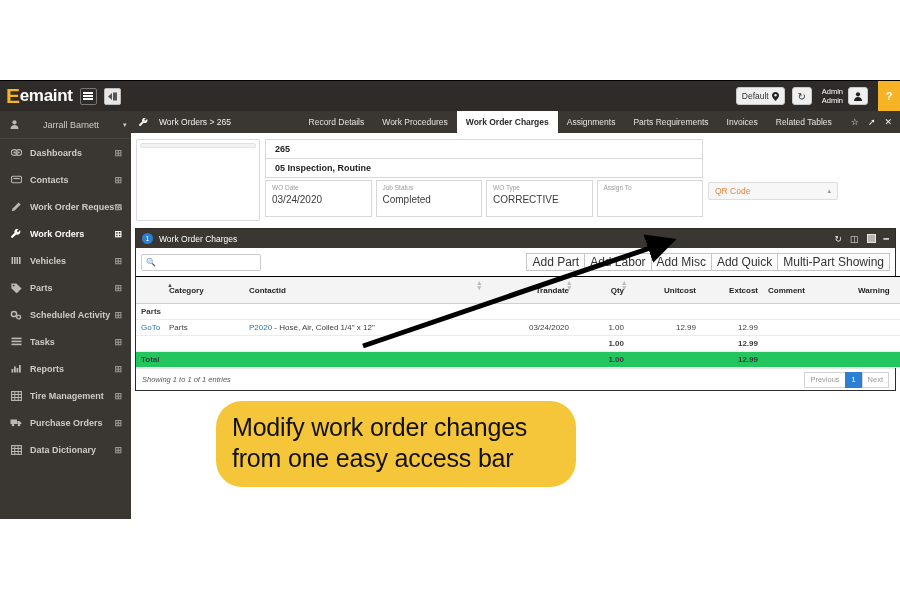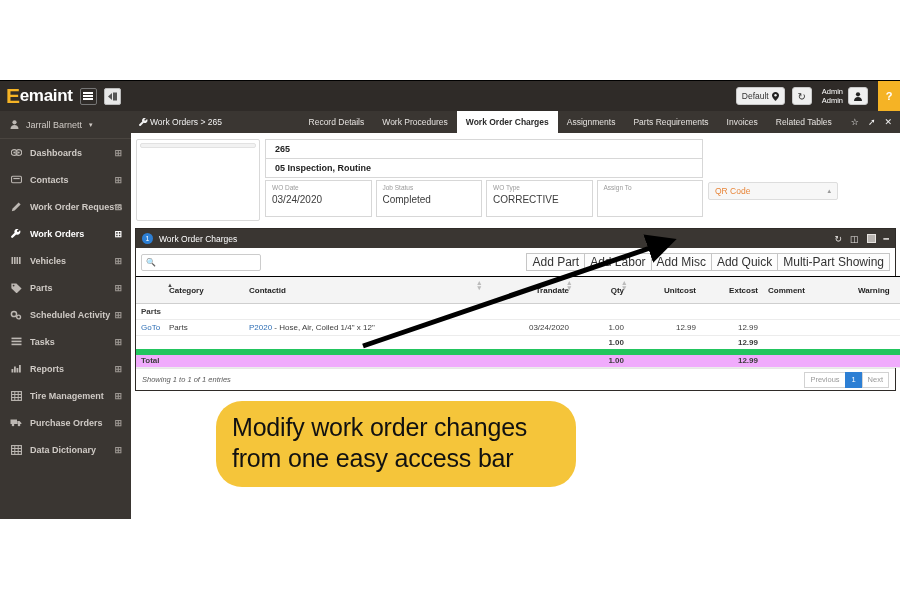--- a/index.html
+++ b/index.html
@@ -72,21 +72,21 @@
   }
 
   
   .sidebar {
     position: absolute; left: 0; top: 30px;
     width: 131px; height: 408px;
     background: #3a3632;
   }
   .side-user {
     height: 28px; display: flex; align-items: center;
-    padding-left: 10px; gap: 7px;
+    padding-left: 10px; gap: 24px;
     border-bottom: 1px solid #4a4540;
     color: #cfcac5; font-size: 9px;
   }
   .side-item {
     height: 27px; display: flex; align-items: center;
     padding-left: 10px; gap: 8px;
     color: #cfcac5; font-size: 9px;
     position: relative;
     font-weight: bold;
   }
@@ -105,21 +105,21 @@
   .content {
     position: absolute; left: 131px; top: 30px;
     width: 769px; height: 408px; background: #ffffff;
   }
 
   .tabbar {
     height: 22px; background: #3a3632;
     display: flex; align-items: stretch; position: relative;
   }
   .crumb {
-    display: flex; align-items: center; gap: 2px;
+    display: flex; align-items: center; gap: 11px;
     padding-left: 8px; color: #f2f2f2; font-size: 8.5px;
   }
   .tabs { margin-left: auto; display: flex; align-items: stretch; }
   .tab {
     display: flex; align-items: center; padding: 0 9px;
     color: #e6e3e0; font-size: 8.5px; white-space: nowrap;
   }
   .tab.active {
     background: #ffffff; color: #2a2a2a; font-weight: bold;
   }
@@ -200,21 +200,21 @@
   table.grid th .sort { position: absolute; right: 3px; top: 3px; color: #bbb; font-size: 7px; line-height: 5px;}
   table.grid th .asc { position: absolute; left: 3px; top: 5px; color: #444; font-size: 6px; }
   table.grid td {
     font-size: 8px; color: #3c3c3c; height: 16px; padding: 0 5px;
     border-bottom: 1px solid #ececec;
   }
   td.r { text-align: right; }
   .grouprow td { font-weight: bold; color: #1f1f1f; background: #fff; border-bottom: 1px solid #ececec; }
   .link { color: #2f6fb5; }
   .subtotal td { font-weight: bold; border-bottom: 1px solid #cfcfcf; }
-  .totalrow td { background: #f0abfc; font-weight: bold; color: #1f1f1f; border-top: 6px solid #22c55e; border-bottom: 1px solid #c9c9c9;}
+  .totalrow td { background: #22c55e; font-weight: bold; color: #1f1f1f; border-top: 1px solid #22c55e; border-bottom: 1px solid #c9c9c9;}
 
   .pager { height: 22px; display: flex; align-items: center; padding: 0 6px; background: #fff; border-top: 1px solid #e7e7e7;}
   .pager .info { font-size: 7.5px; color: #5b5b5b; font-style: italic; }
   .pgbtns { margin-left: auto; display: flex; }
   .pgbtn {
     border: 1px solid #d2d2d2; height: 16px; min-width: 18px;
     display: flex; align-items: center; justify-content: center;
     font-size: 7.5px; color: #9a9a9a; padding: 0 5px; margin-left: -1px; background: #fff;
   }
   .pgbtn.cur { background: #2d7fd4; color: #fff; border-color: #2d7fd4; }

